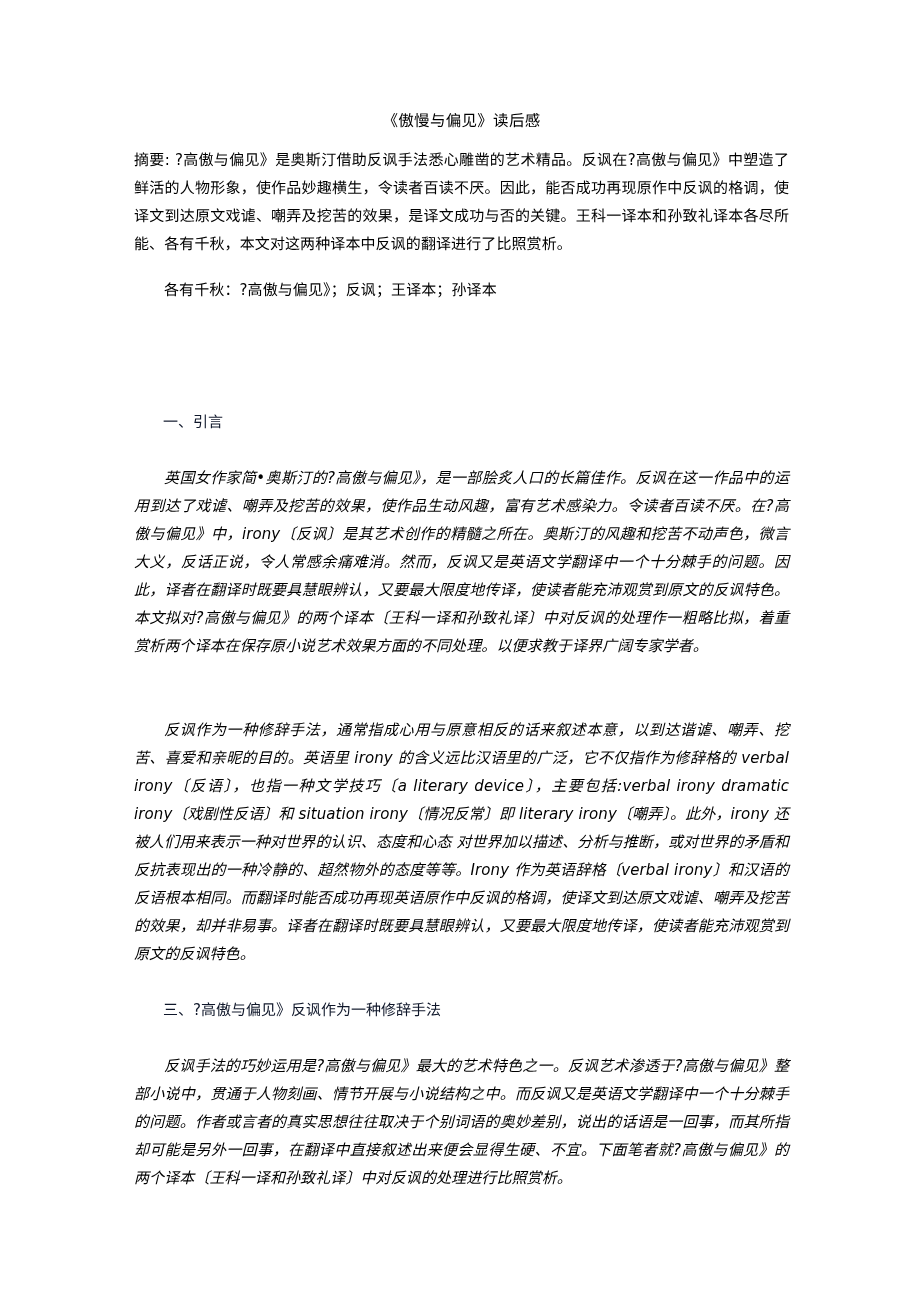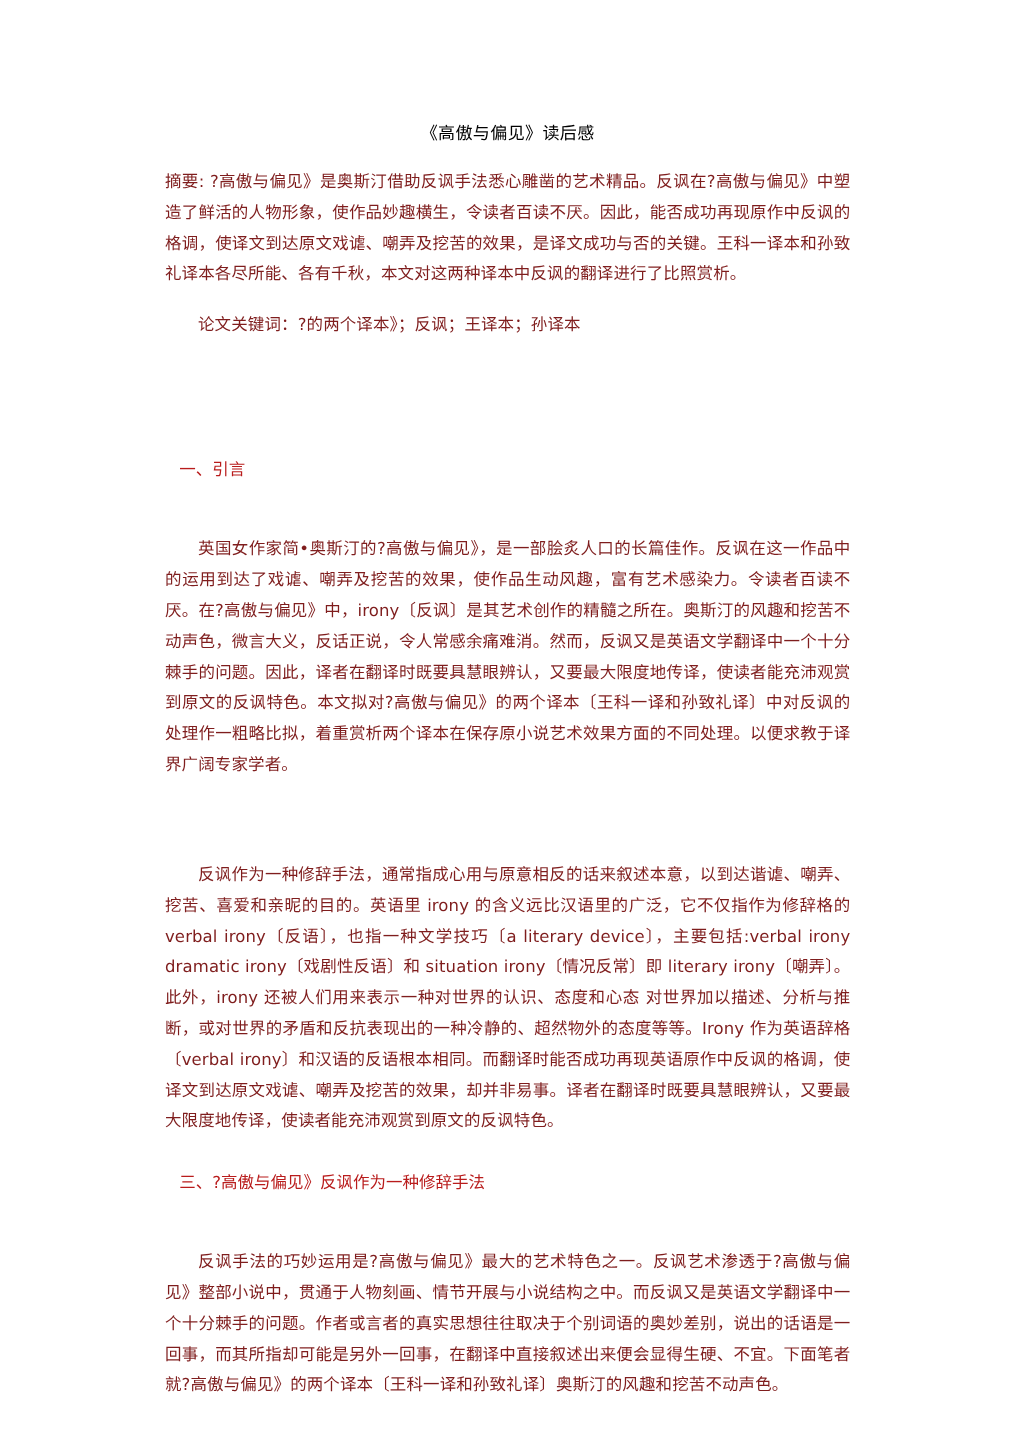--- a/index.html
+++ b/index.html
@@ -40,64 +40,65 @@
     margin: 0 0 12px 0;
     letter-spacing: 0.3px;
     font-weight: normal;
   }
 
   .para {
     font-size: 15px;
     line-height: 28px;
     text-align: justify;
     text-justify: inter-ideograph;
-    color: #7f1d1d;
-    margin: 17px;
+    color: #000000;
+    margin: 1px;
     letter-spacing: 0.1px;
   }
 
   .para.abstract {
     text-indent: 0;
     margin-bottom: 18px;
   }
 
   .para.keywords {
     text-indent: 2em;
     margin-bottom: 18px;
   }
 
   .para.body-para {
     text-indent: 2em;
     margin-bottom: 0;
+    font-style: italic;
   }
 
   .section-heading {
     font-size: 15px;
     line-height: 28px;
     text-indent: 2em;
-    color: #b91c1c;
+    color: #0f172a;
     margin: 0;
     font-weight: normal;
   }
 
   .gap-xl { height: 86px; }
   .gap-l  { height: 28px; }
   .gap-m  { height: 27px; }
 </style>
 </head>
 <body>
 
 <div class="page">
   <div class="content">
 
-    <h1 class="doc-title">《高傲与偏见》读后感</h1>
+    <h1 class="doc-title">《傲慢与偏见》读后感</h1>
 
     <p class="para abstract">摘要: ?高傲与偏见》是奥斯汀借助反讽手法悉心雕凿的艺术精品。反讽在?高傲与偏见》中塑造了鲜活的人物形象，使作品妙趣横生，令读者百读不厌。因此，能否成功再现原作中反讽的格调，使译文到达原文戏谑、嘲弄及挖苦的效果，是译文成功与否的关键。王科一译本和孙致礼译本各尽所能、各有千秋，本文对这两种译本中反讽的翻译进行了比照赏析。</p>
 
-    <p class="para keywords">论文关键词：?的两个译本》；反讽；王译本；孙译本</p>
+    <p class="para keywords">各有千秋：?高傲与偏见》；反讽；王译本；孙译本</p>
 
     <div class="gap-xl"></div>
 
     <h2 class="section-heading">一、引言</h2>
 
     <div class="gap-m"></div>
 
     <p class="para body-para">英国女作家简•奥斯汀的?高傲与偏见》，是一部脍炙人口的长篇佳作。反讽在这一作品中的运用到达了戏谑、嘲弄及挖苦的效果，使作品生动风趣，富有艺术感染力。令读者百读不厌。在?高傲与偏见》中，irony〔反讽〕是其艺术创作的精髓之所在。奥斯汀的风趣和挖苦不动声色，微言大义，反话正说，令人常感余痛难消。然而，反讽又是英语文学翻译中一个十分棘手的问题。因此，译者在翻译时既要具慧眼辨认，又要最大限度地传译，使读者能充沛观赏到原文的反讽特色。本文拟对?高傲与偏见》的两个译本〔王科一译和孙致礼译〕中对反讽的处理作一粗略比拟，着重赏析两个译本在保存原小说艺术效果方面的不同处理。以便求教于译界广阔专家学者。</p>
 
     <div class="gap-l"></div>
@@ -106,16 +107,16 @@
     <div class="gap-m"></div>
 
     <p class="para body-para">反讽作为一种修辞手法，通常指成心用与原意相反的话来叙述本意，以到达谐谑、嘲弄、挖苦、喜爱和亲昵的目的。英语里 irony 的含义远比汉语里的广泛，它不仅指作为修辞格的 verbal irony〔反语〕，也指一种文学技巧〔a literary device〕，主要包括:verbal irony dramatic irony〔戏剧性反语〕和 situation irony〔情况反常〕即 literary irony〔嘲弄〕。此外，irony 还被人们用来表示一种对世界的认识、态度和心态 对世界加以描述、分析与推断，或对世界的矛盾和反抗表现出的一种冷静的、超然物外的态度等等。Irony 作为英语辞格〔verbal irony〕和汉语的反语根本相同。而翻译时能否成功再现英语原作中反讽的格调，使译文到达原文戏谑、嘲弄及挖苦的效果，却并非易事。译者在翻译时既要具慧眼辨认，又要最大限度地传译，使读者能充沛观赏到原文的反讽特色。</p>
 
     <div class="gap-l"></div>
 
     <h2 class="section-heading">三、?高傲与偏见》反讽作为一种修辞手法</h2>
 
     <div class="gap-m"></div>
 
-    <p class="para body-para">反讽手法的巧妙运用是?高傲与偏见》最大的艺术特色之一。反讽艺术渗透于?高傲与偏见》整部小说中，贯通于人物刻画、情节开展与小说结构之中。而反讽又是英语文学翻译中一个十分棘手的问题。作者或言者的真实思想往往取决于个别词语的奥妙差别，说出的话语是一回事，而其所指却可能是另外一回事，在翻译中直接叙述出来便会显得生硬、不宜。下面笔者就?高傲与偏见》的两个译本〔王科一译和孙致礼译〕奥斯汀的风趣和挖苦不动声色。</p>
+    <p class="para body-para">反讽手法的巧妙运用是?高傲与偏见》最大的艺术特色之一。反讽艺术渗透于?高傲与偏见》整部小说中，贯通于人物刻画、情节开展与小说结构之中。而反讽又是英语文学翻译中一个十分棘手的问题。作者或言者的真实思想往往取决于个别词语的奥妙差别，说出的话语是一回事，而其所指却可能是另外一回事，在翻译中直接叙述出来便会显得生硬、不宜。下面笔者就?高傲与偏见》的两个译本〔王科一译和孙致礼译〕中对反讽的处理进行比照赏析。</p>
 
   </div>
 </div>
 
 </body></html>

